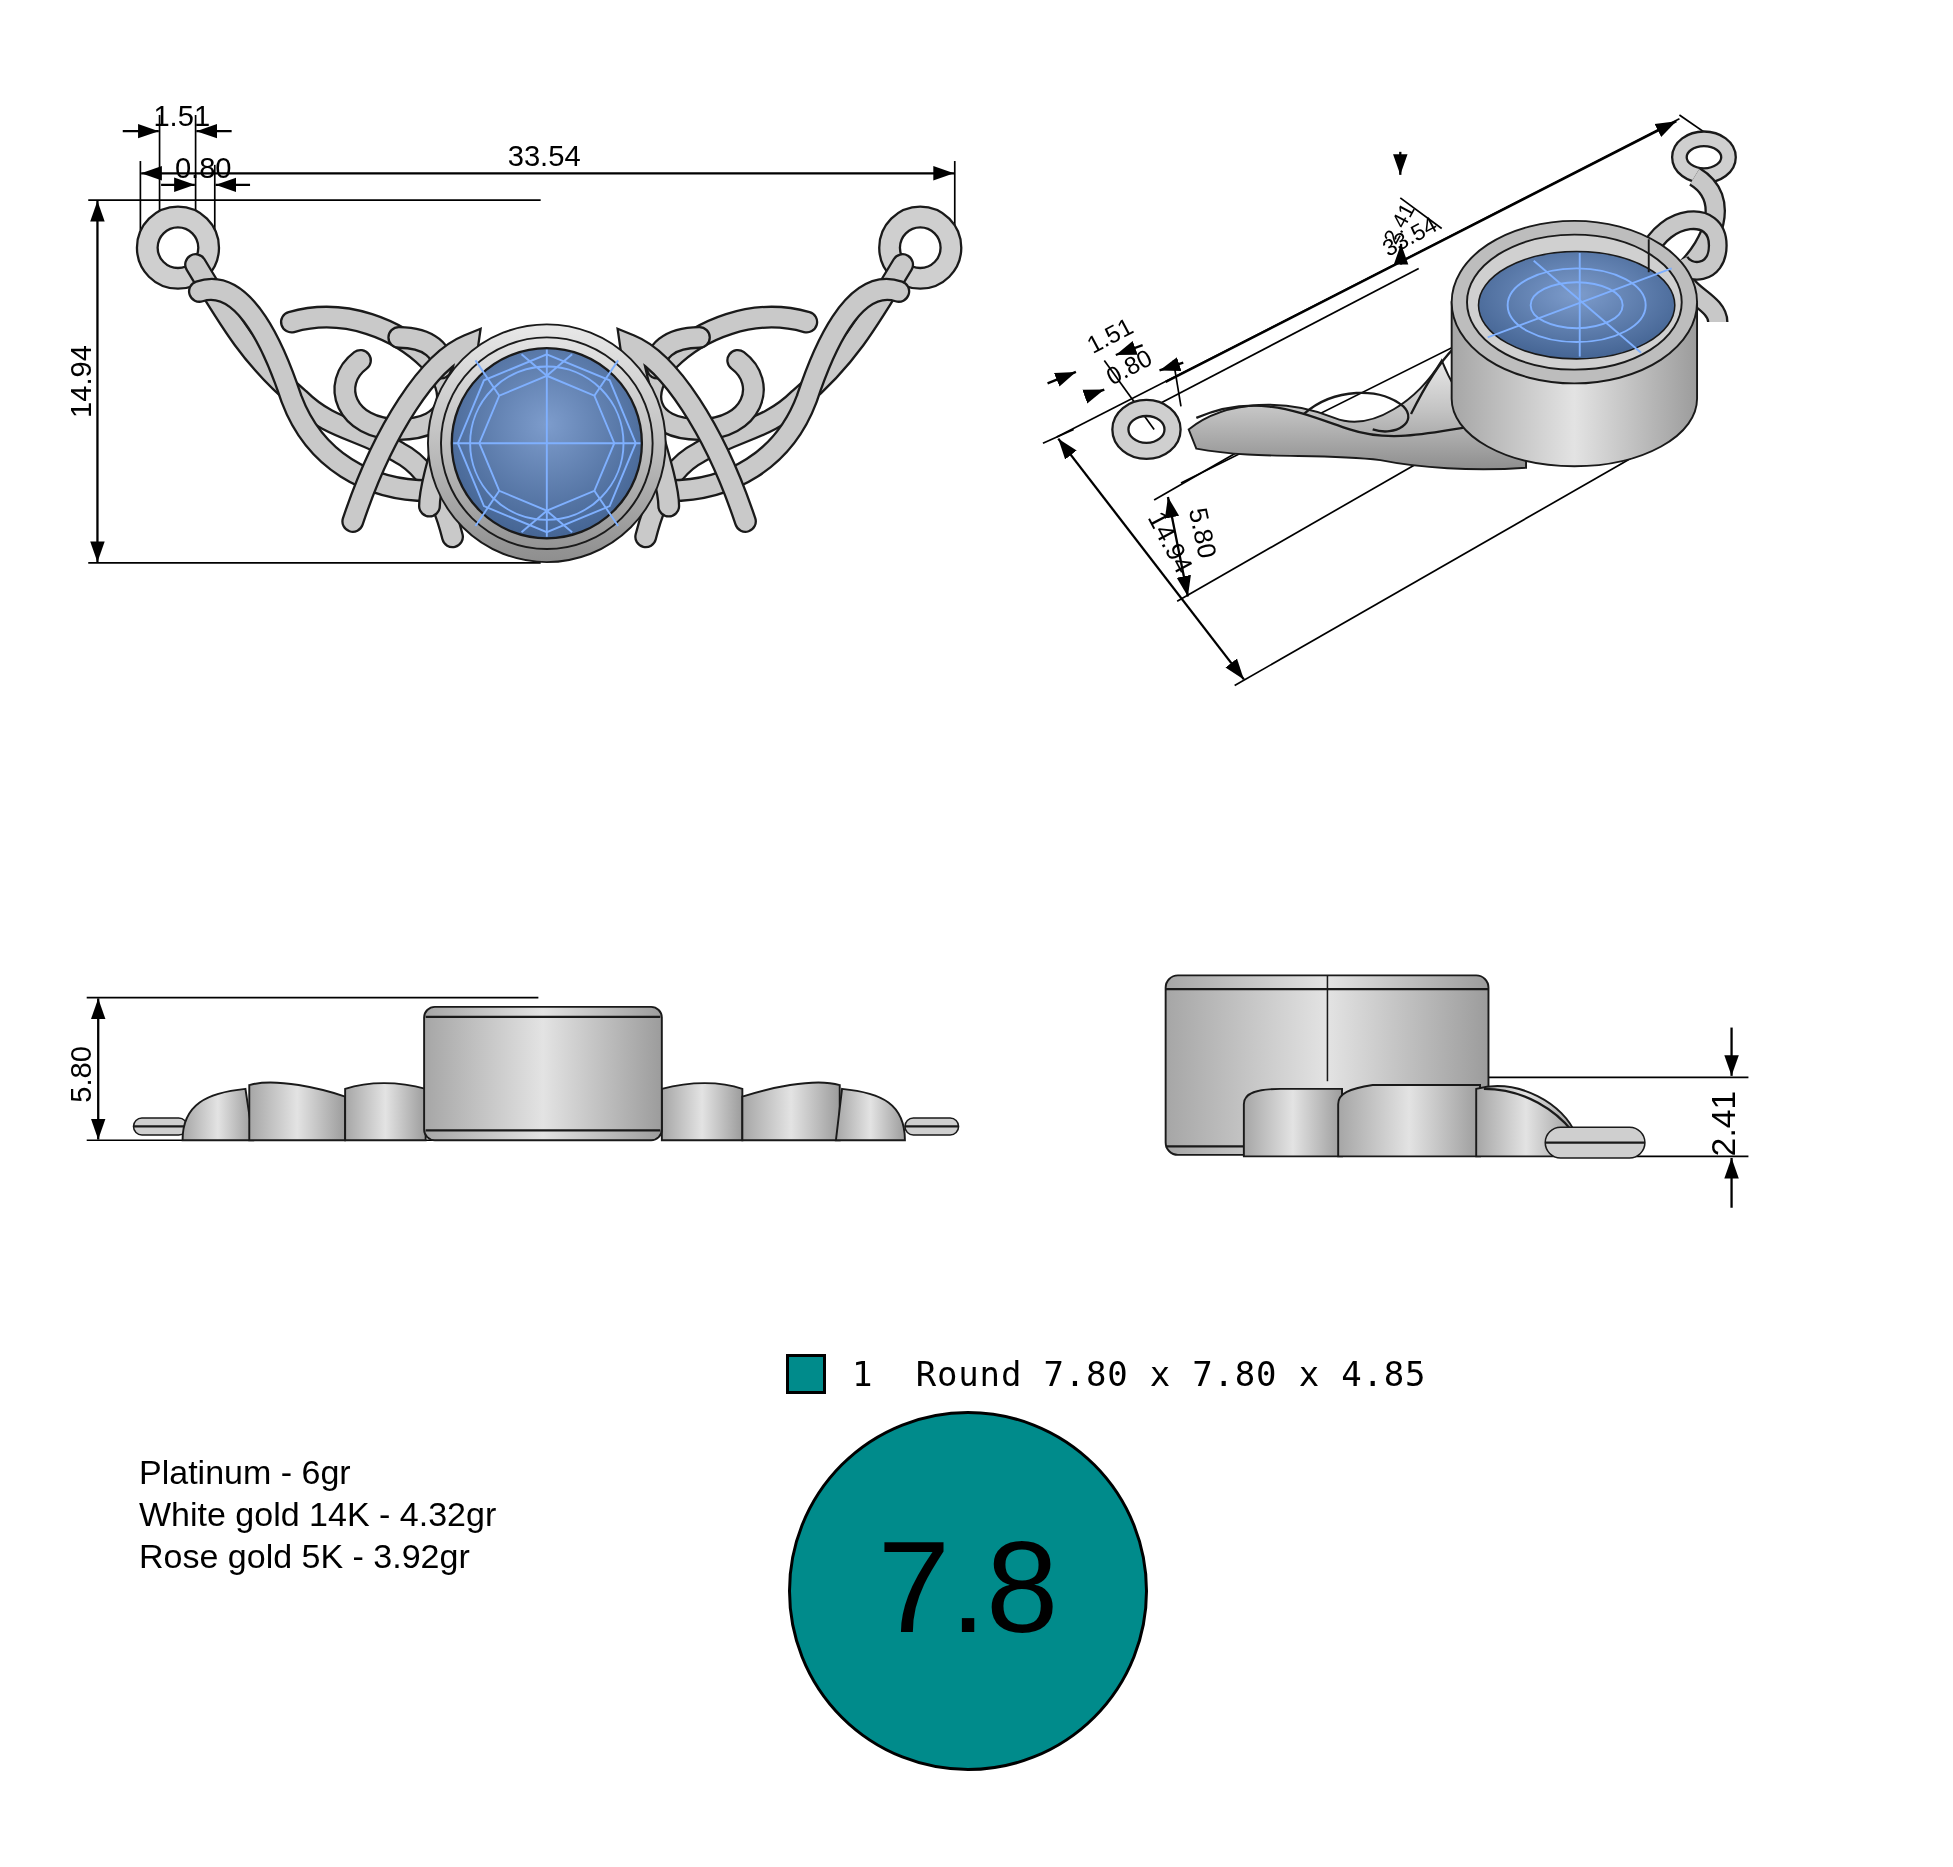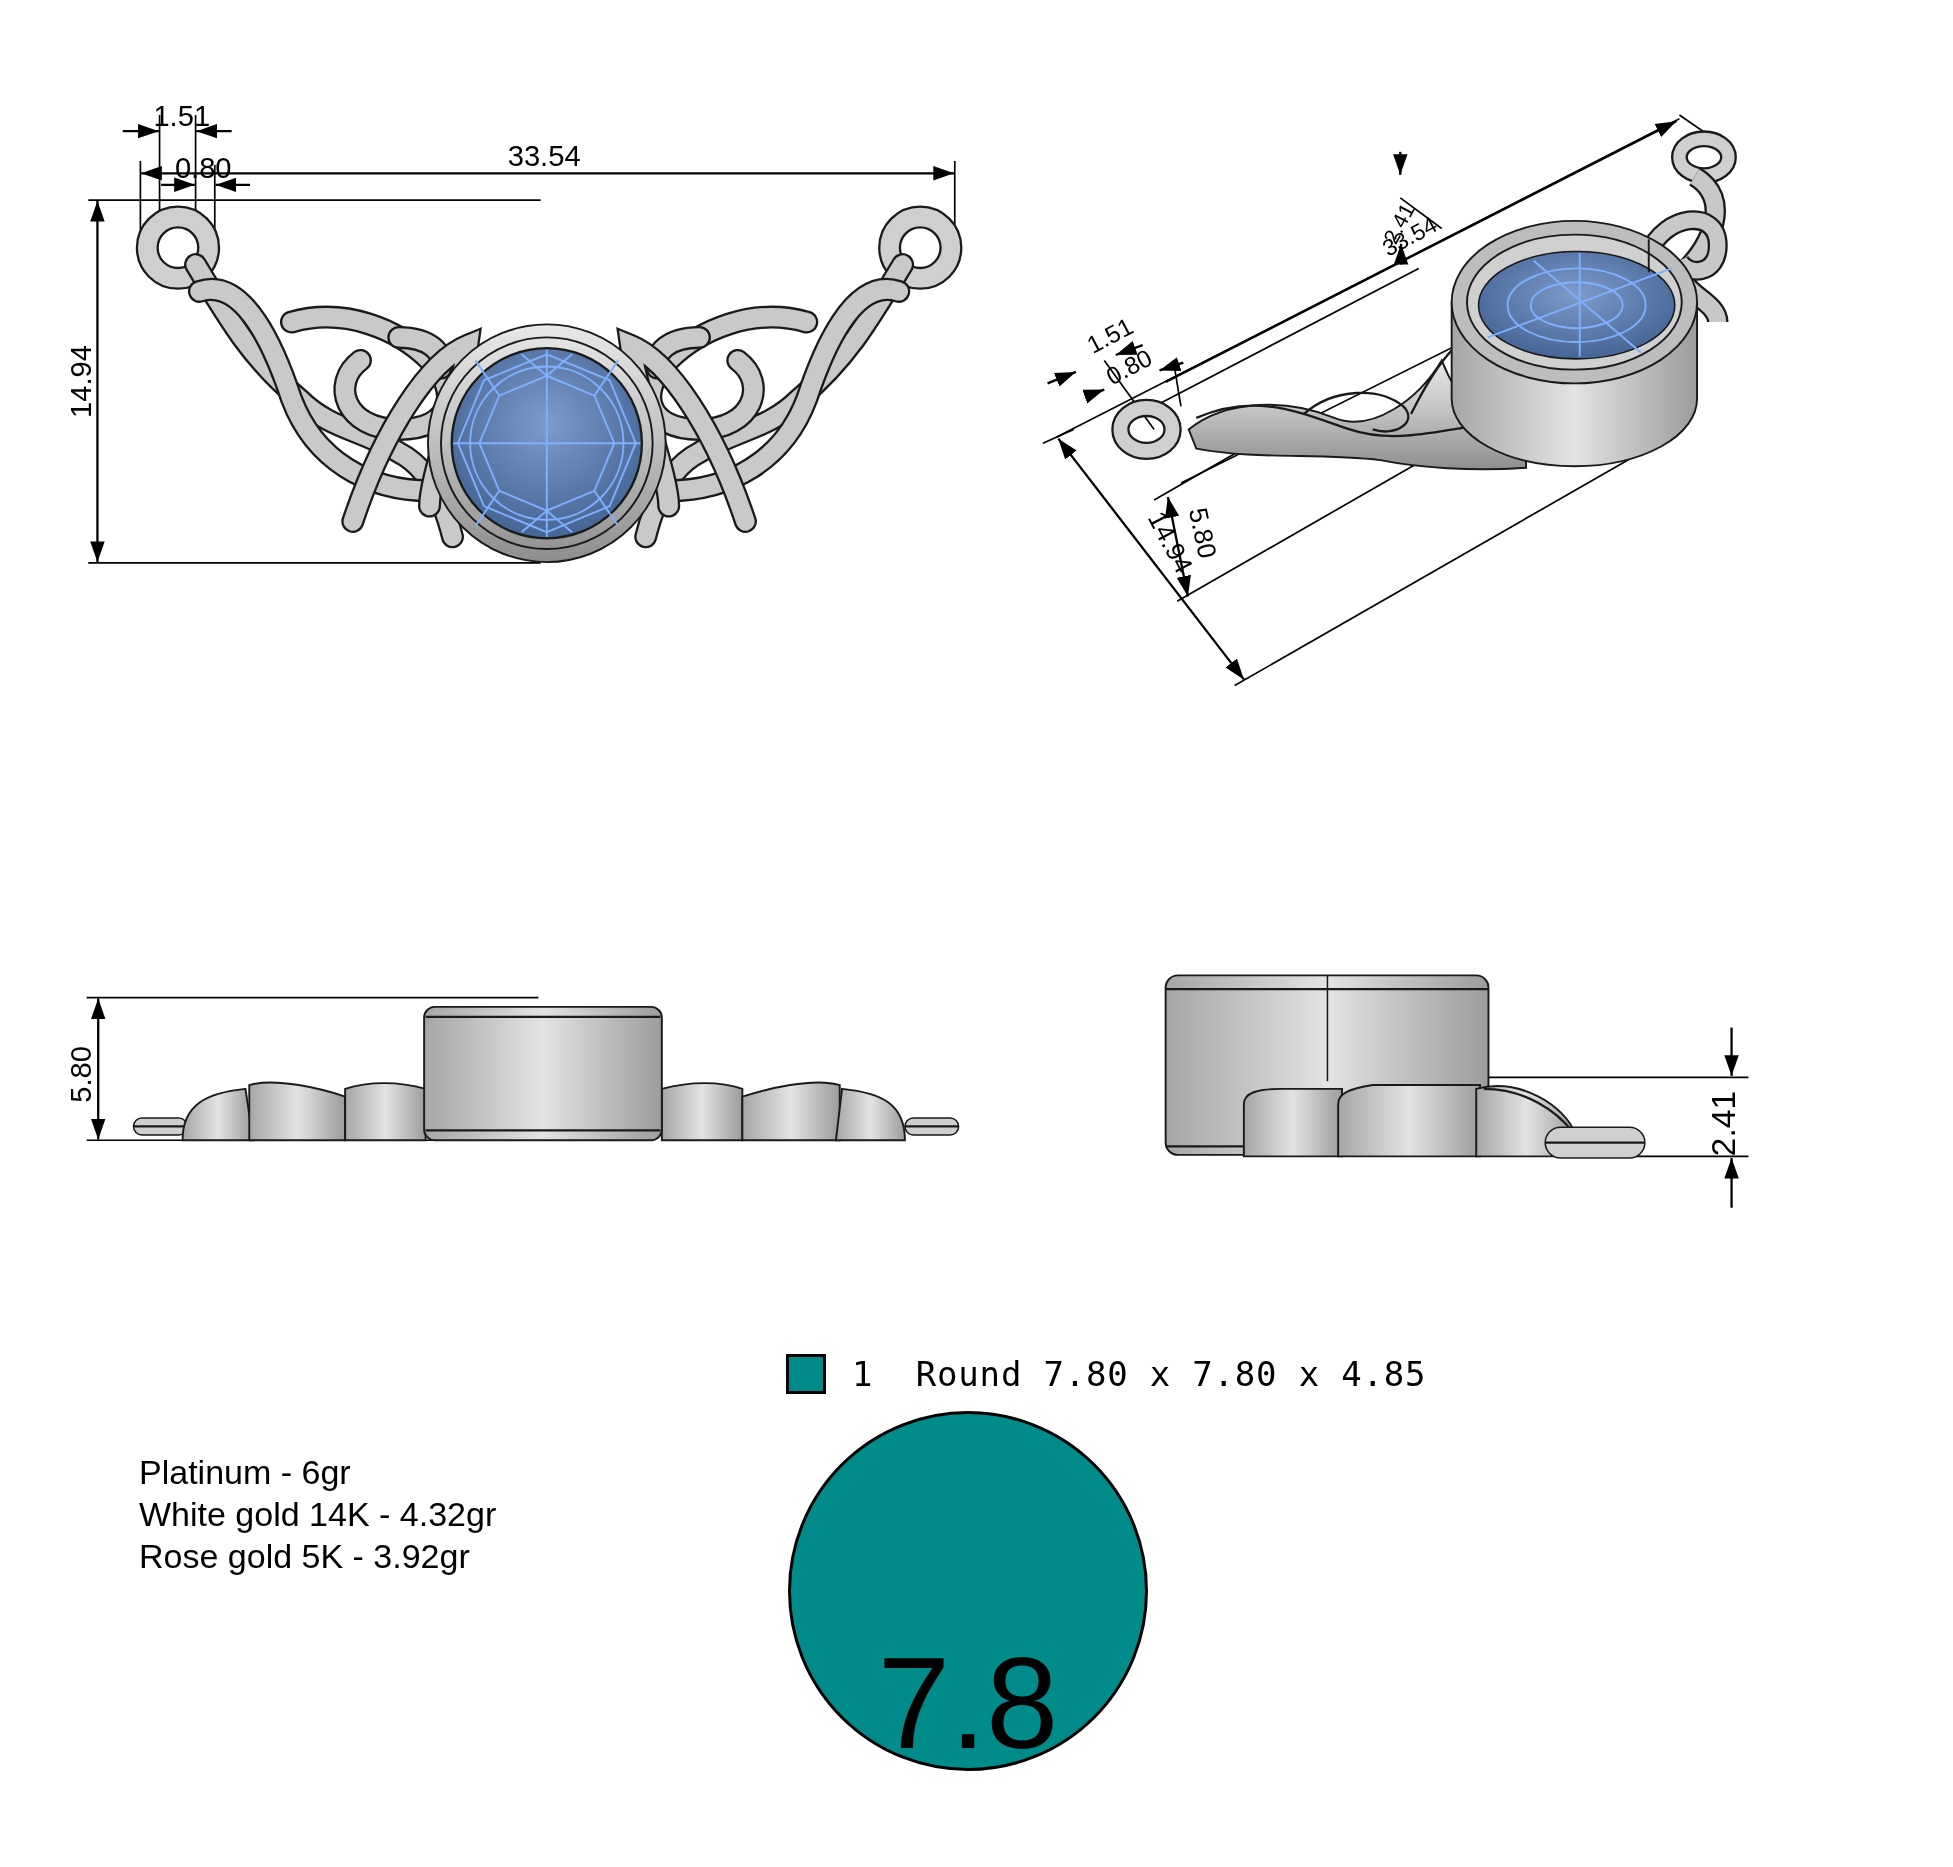--- a/index.html
+++ b/index.html
@@ -12,21 +12,21 @@
   .outline { stroke: #1a1a1a; stroke-width: 2.5; }
   .metal { fill: url(#metalGrad); stroke: #1a1a1a; stroke-width: 2.5; }
   .metalV { fill: url(#metalVGrad); stroke: #1a1a1a; stroke-width: 2.5; }
   .facet { stroke: #7fb0ff; stroke-width: 2.5; fill: none; }
   .weights { position: absolute; left: 97px; top: 1451px; font-size: 34px; line-height: 42px; margin-left: 42px; }
   .weights div { white-space: nowrap; }
   .legend { position: absolute; left: 786px; top: 1351px; height: 46px; display: flex; align-items: center; }
   .swatch { width: 40px; height: 40px; border: 3.1px solid #000; box-sizing: border-box; }
   .legend-text { font-family: "DejaVu Sans Mono", monospace; font-size: 34px; margin-left: 26px; white-space: pre; letter-spacing: 0.8px; }
   .size-circle { position: absolute; left: 788px; top: 1411px; width: 360px; height: 360px; border-radius: 50%;
-                 border: 3.1px solid #000; box-sizing: border-box; display: flex; align-items: flex-end; justify-content: center; }
+                 border: 3.1px solid #000; box-sizing: border-box; display: flex; align-items: center; justify-content: center; }
   .size-circle span { font-size: 130px; line-height: 1; margin-top: -7.7px; }
 </style>
 </head>
 <body>
 
 <div class="canvas">
 <svg width="1954" height="1868" viewBox="0 0 2548 2436" xmlns="http://www.w3.org/2000/svg">
   <defs>
     <linearGradient id="metalGrad" x1="0" y1="0" x2="0" y2="1">
       <stop offset="0" stop-color="#e8e8e8"></stop>

